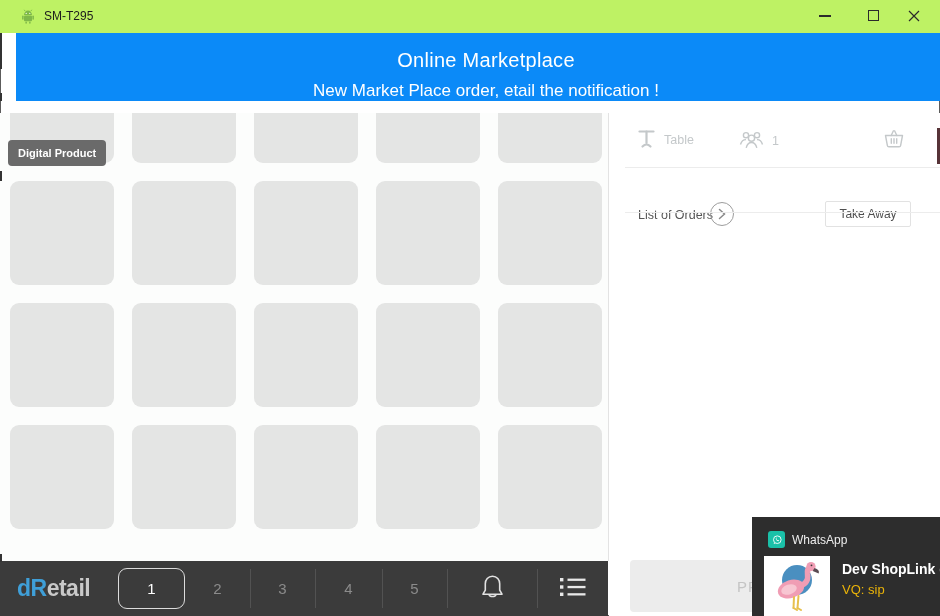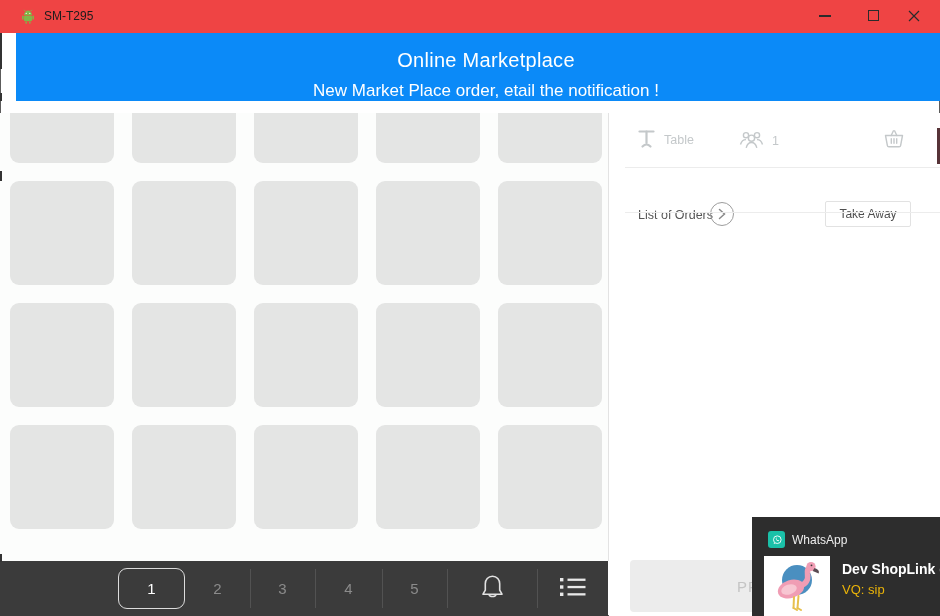--- a/index.html
+++ b/index.html
@@ -1,21 +1,21 @@
 <!DOCTYPE html>
 <html><head>
 <meta charset="utf-8">
 <style>
   * { margin:0; padding:0; box-sizing:border-box; }
   body { background:#9a9a9a; font-family:"Liberation Sans", sans-serif; }
   .window { position:relative; width:940px; height:616px; background:#fff; overflow:hidden;
             box-shadow: inset 0 0 0 1px #5c5c5c; }
 
   
-  .titlebar { position:absolute; left:0; top:0; width:940px; height:33px; background:#ef4444; }
+  .titlebar { position:absolute; left:0; top:0; width:940px; height:33px; background:#bef264; }
   .titlebar .app-title { position:absolute; left:44px; top:0; line-height:33px; font-size:12px; color:#1c1c1c; }
   .android-icon { position:absolute; left:21px; top:9px; }
   .win-btn { position:absolute; top:0; width:34px; height:31px; display:flex; align-items:center; justify-content:center; }
   .win-min { left:808px; } .win-max { left:856px; } .win-close { left:897px; }
   .min-glyph { width:12px; height:2px; background:#2b2b2b; }
   .max-glyph { width:11px; height:11px; border:1.4px solid #2b2b2b; }
 
   
   .banner { position:absolute; left:16px; top:33px; width:940px; height:68px; background:#0b8af8; color:#fff; text-align:center; }
   .banner-title { padding-top:16px; font-size:20px; letter-spacing:.3px; }
@@ -109,20 +109,21 @@
         </svg>
     </div>
   </div>
 
   <div class="banner" style="background: rgb(11, 138, 248);">
     <div class="banner-title">Online Marketplace</div>
     <div class="banner-sub">New Market Place order, etail the notification !</div>
   </div>
 
   <div class="left-panel">
+    <div class="tooltip">Digital Product</div>
   <div class="tile" style="left: 10px; top: -54px; background: rgb(228, 229, 228);"></div>
       <div class="tile" style="left: 132px; top: -54px; background: rgb(228, 229, 228);"></div>
       <div class="tile" style="left: 254px; top: -54px; background: rgb(228, 229, 228);"></div>
       <div class="tile" style="left: 376px; top: -54px; background: rgb(228, 229, 228);"></div>
       <div class="tile" style="left: 498px; top: -54px; background: rgb(228, 229, 228);"></div>
       <div class="tile" style="left: 10px; top: 68px; background: rgb(228, 229, 228);"></div>
       <div class="tile" style="left: 132px; top: 68px; background: rgb(228, 229, 228);"></div>
       <div class="tile" style="left: 254px; top: 68px; background: rgb(228, 229, 228);"></div>
       <div class="tile" style="left: 376px; top: 68px; background: rgb(228, 229, 228);"></div>
       <div class="tile" style="left: 498px; top: 68px; background: rgb(228, 229, 228);"></div>
@@ -187,20 +188,23 @@
         </svg>
       </span>
       <button class="takeaway-btn">Take Away</button>
     </div>
     <div class="rp-div" style="top:99px"></div>
 
     <button class="proceed-btn">PROCEED</button>
   </div>
 
   <div class="bottom-bar" style="background: rgb(59, 59, 59);">
+    <div class="logo">
+      <span class="lg-prefix" style="color: rgb(63, 159, 216);">dR</span><span class="lg-suffix">etail</span>
+    </div>
     <div class="page-active">1</div>
     <div class="page-cell pc2">2</div>
     <div class="page-cell pc3">3</div>
     <div class="page-cell pc4">4</div>
     <div class="page-cell pc5">5</div>
     <div class="bar-div" style="left:250px"></div>
     <div class="bar-div" style="left:315px"></div>
     <div class="bar-div" style="left:382px"></div>
     <div class="bar-div" style="left:447px"></div>
     <div class="bar-div" style="left:537px"></div>

